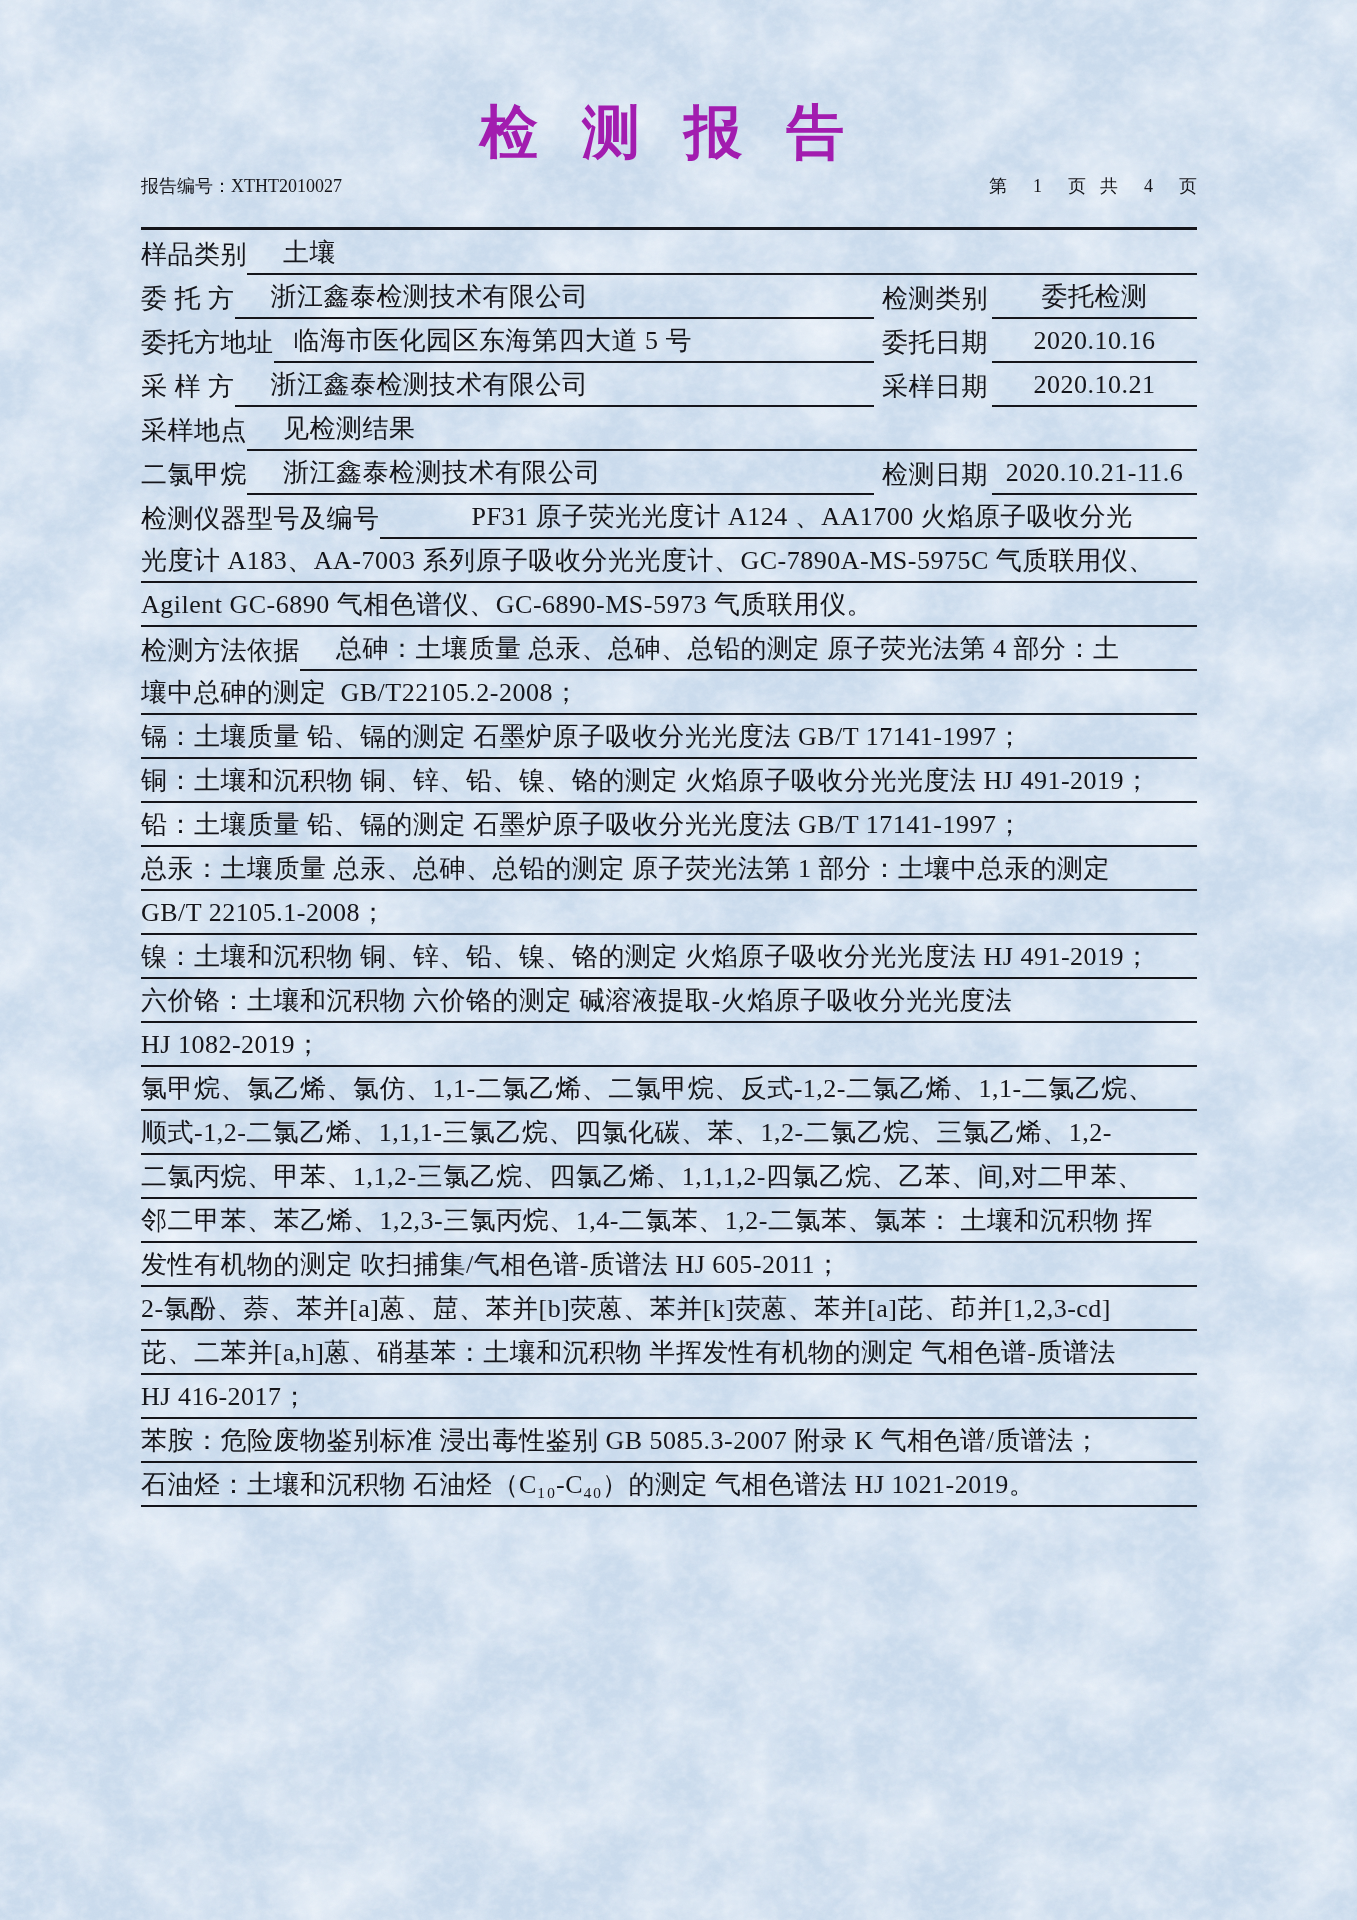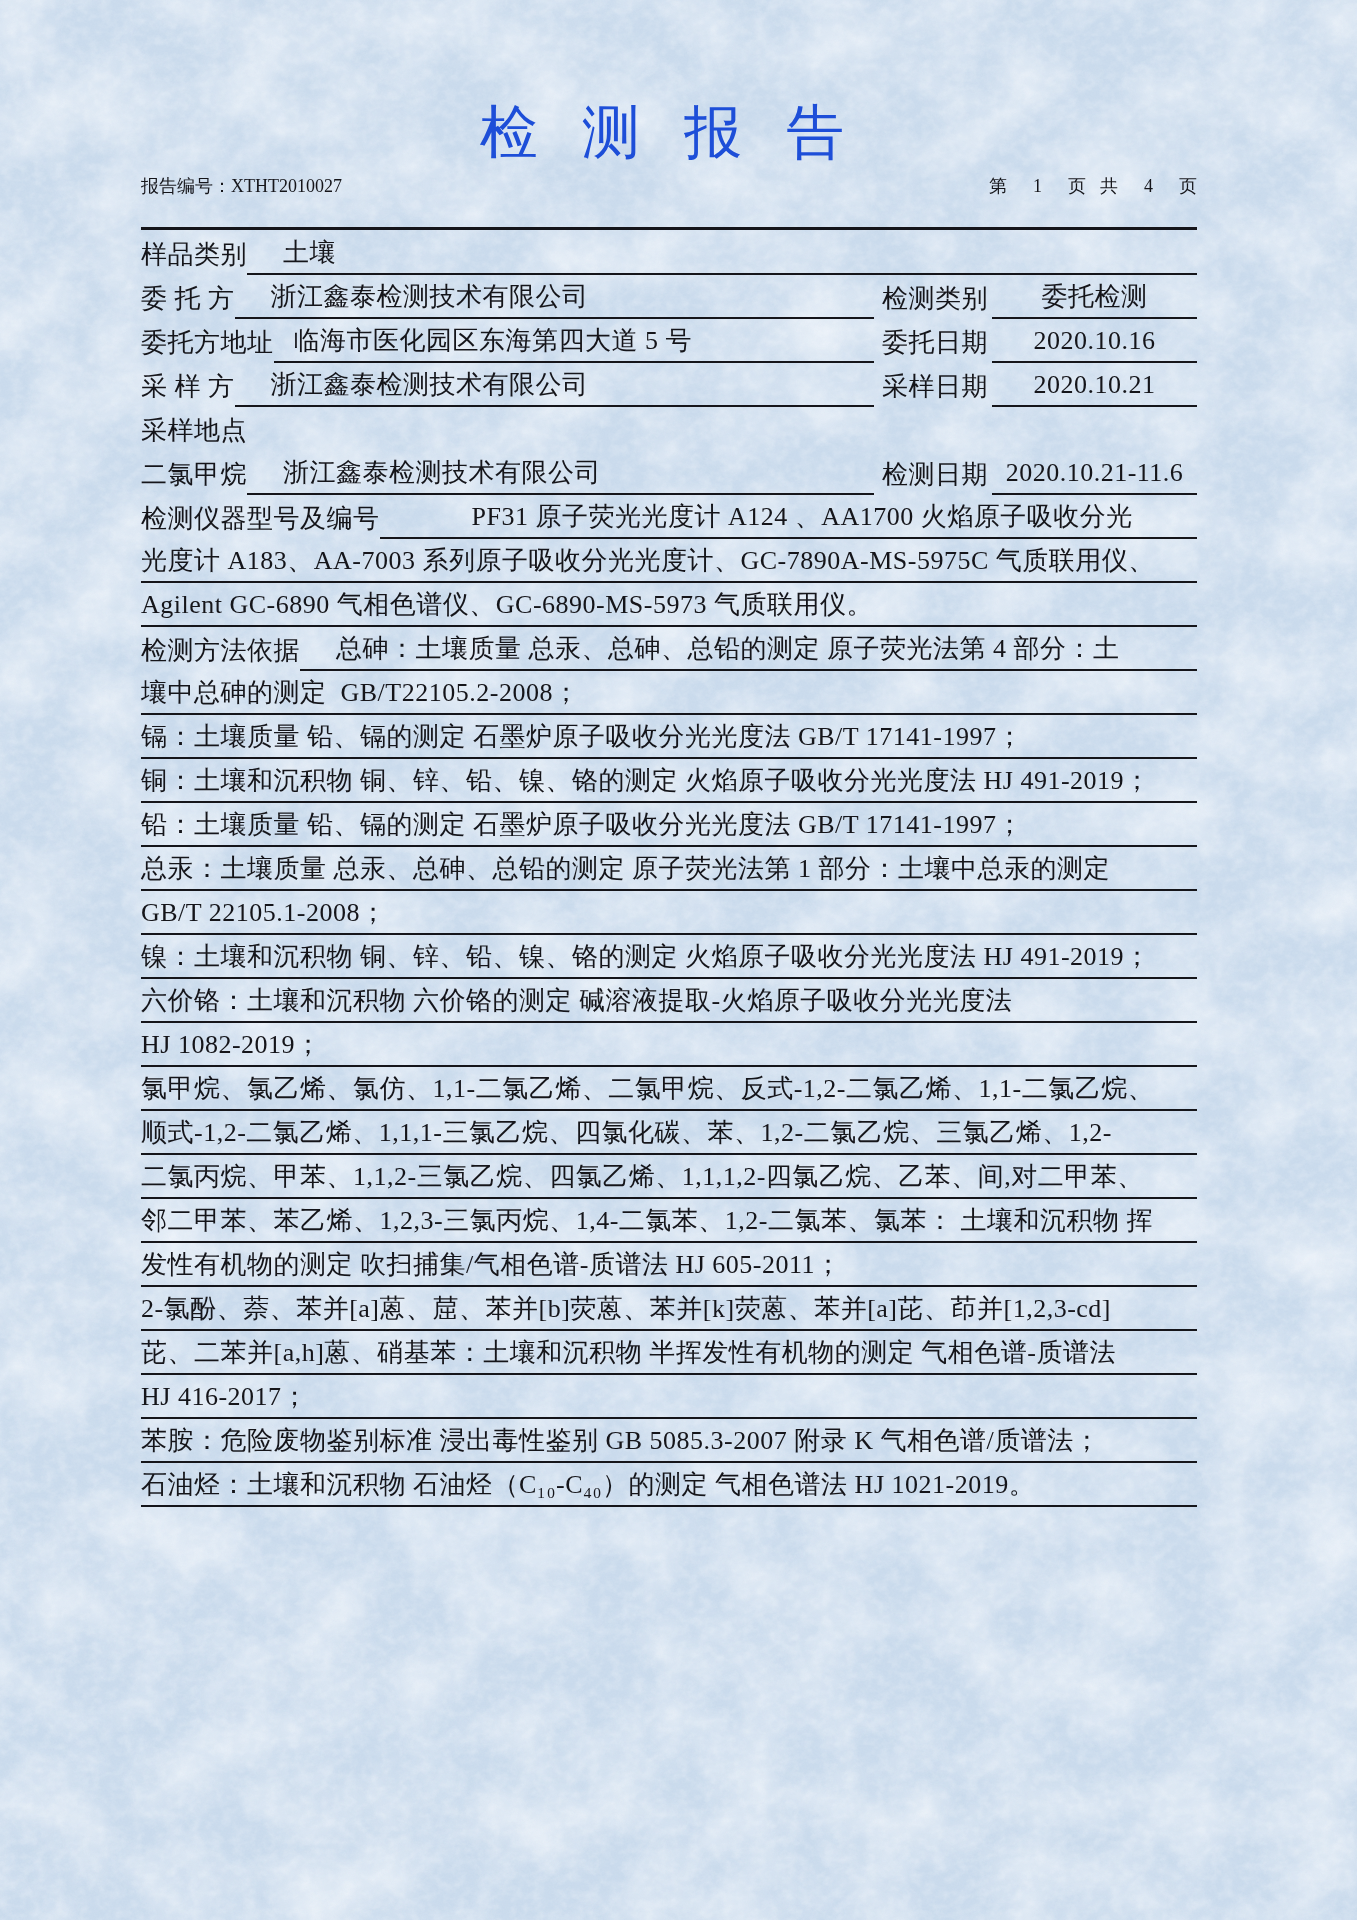--- a/index.html
+++ b/index.html
@@ -18,25 +18,25 @@
     display:block;
   }
   .content {
     position:absolute; left:141px; top:0; width:1056px;
   }
 
   .title {
     margin:103px 0 0 0;
     text-align:center;
     font-family:"Liberation Sans","DejaVu Sans",sans-serif;
-    font-weight:normal;
+    font-weight:bold;
     font-size:58px;
     line-height:1.0;
     letter-spacing:14px;
-    color:#1d4ed8;
+    color:#a21caf;
     white-space:pre;
   }
 
   .subhead {
     display:flex;
     justify-content:space-between;
     align-items:flex-end;
     margin-top:16px;
     font-size:18px;
     line-height:1.1;
@@ -142,20 +142,21 @@
 
       <div class="row">
         <span class="lbl">采 样 方</span>
         <span class="val"><span class="vt pad-md">浙江鑫泰检测技术有限公司</span></span>
         <span class="lbl2">采样日期</span>
         <span class="val val2"><span class="vt">2020.10.21</span></span>
       </div>
 
       <div class="row">
         <span class="lbl">采样地点</span>
+        <span class="val"><span class="vt pad-md">见检测结果</span></span>
       </div>
 
       <div class="row">
         <span class="lbl">二氯甲烷</span>
         <span class="val"><span class="vt pad-md">浙江鑫泰检测技术有限公司</span></span>
         <span class="lbl2">检测日期</span>
         <span class="val val2"><span class="vt">2020.10.21-11.6</span></span>
       </div>
 
       <div class="row">

